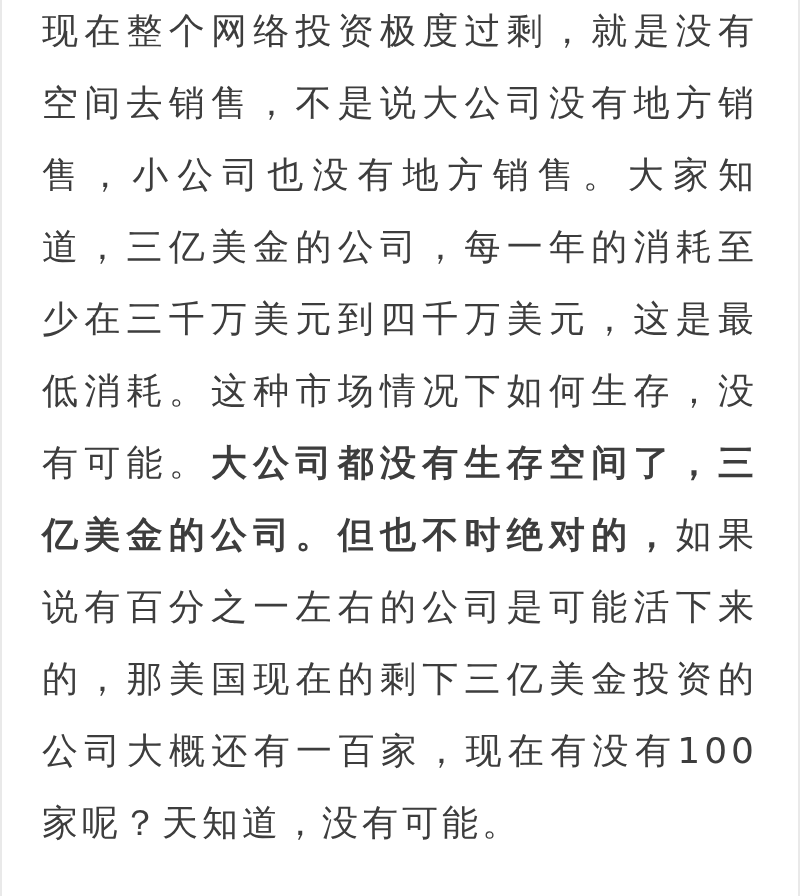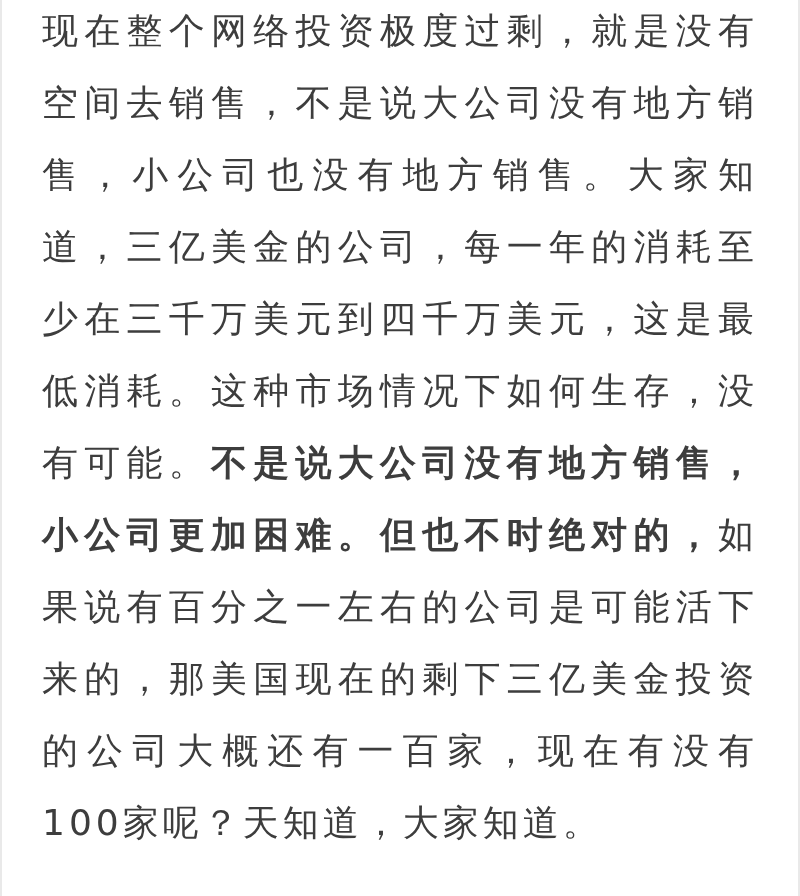--- a/index.html
+++ b/index.html
@@ -41,14 +41,14 @@
     font-weight: 700;
     color: var(--text-color, #3d3d3d);
   }
 </style>
 </head>
 <body>
 
 <div class="page">
   <div class="edge edge-left"></div>
   <div class="edge edge-right"></div>
-  <p class="article"><span>现在整个网络投资极度过剩，就是没有空间去销售，不是说大公司没有地方销售，小公司也没有地方销售。大家知道，三亿美金的公司，每一年的消耗至少在三千万美元到四千万美元，这是最低消耗。这种市场情况下如何生存，没有可能。</span><strong>不是说大公司没有地方销售，小公司更加困难。但也不时绝对的，</strong><span>如果说有百分之一左右的公司是可能活下来的，那美国现在的剩下三亿美金投资的公司大概还有一百家，现在有没有100家呢？天知道，大家知道。</span></p>
+  <p class="article"><span>现在整个网络投资极度过剩，就是没有空间去销售，不是说大公司没有地方销售，小公司也没有地方销售。大家知道，三亿美金的公司，每一年的消耗至少在三千万美元到四千万美元，这是最低消耗。这种市场情况下如何生存，没有可能。</span><strong>大公司都没有生存空间了，三亿美金的公司。但也不时绝对的，</strong><span>如果说有百分之一左右的公司是可能活下来的，那美国现在的剩下三亿美金投资的公司大概还有一百家，现在有没有100家呢？天知道，没有可能。</span></p>
 </div>
 
 </body></html>

